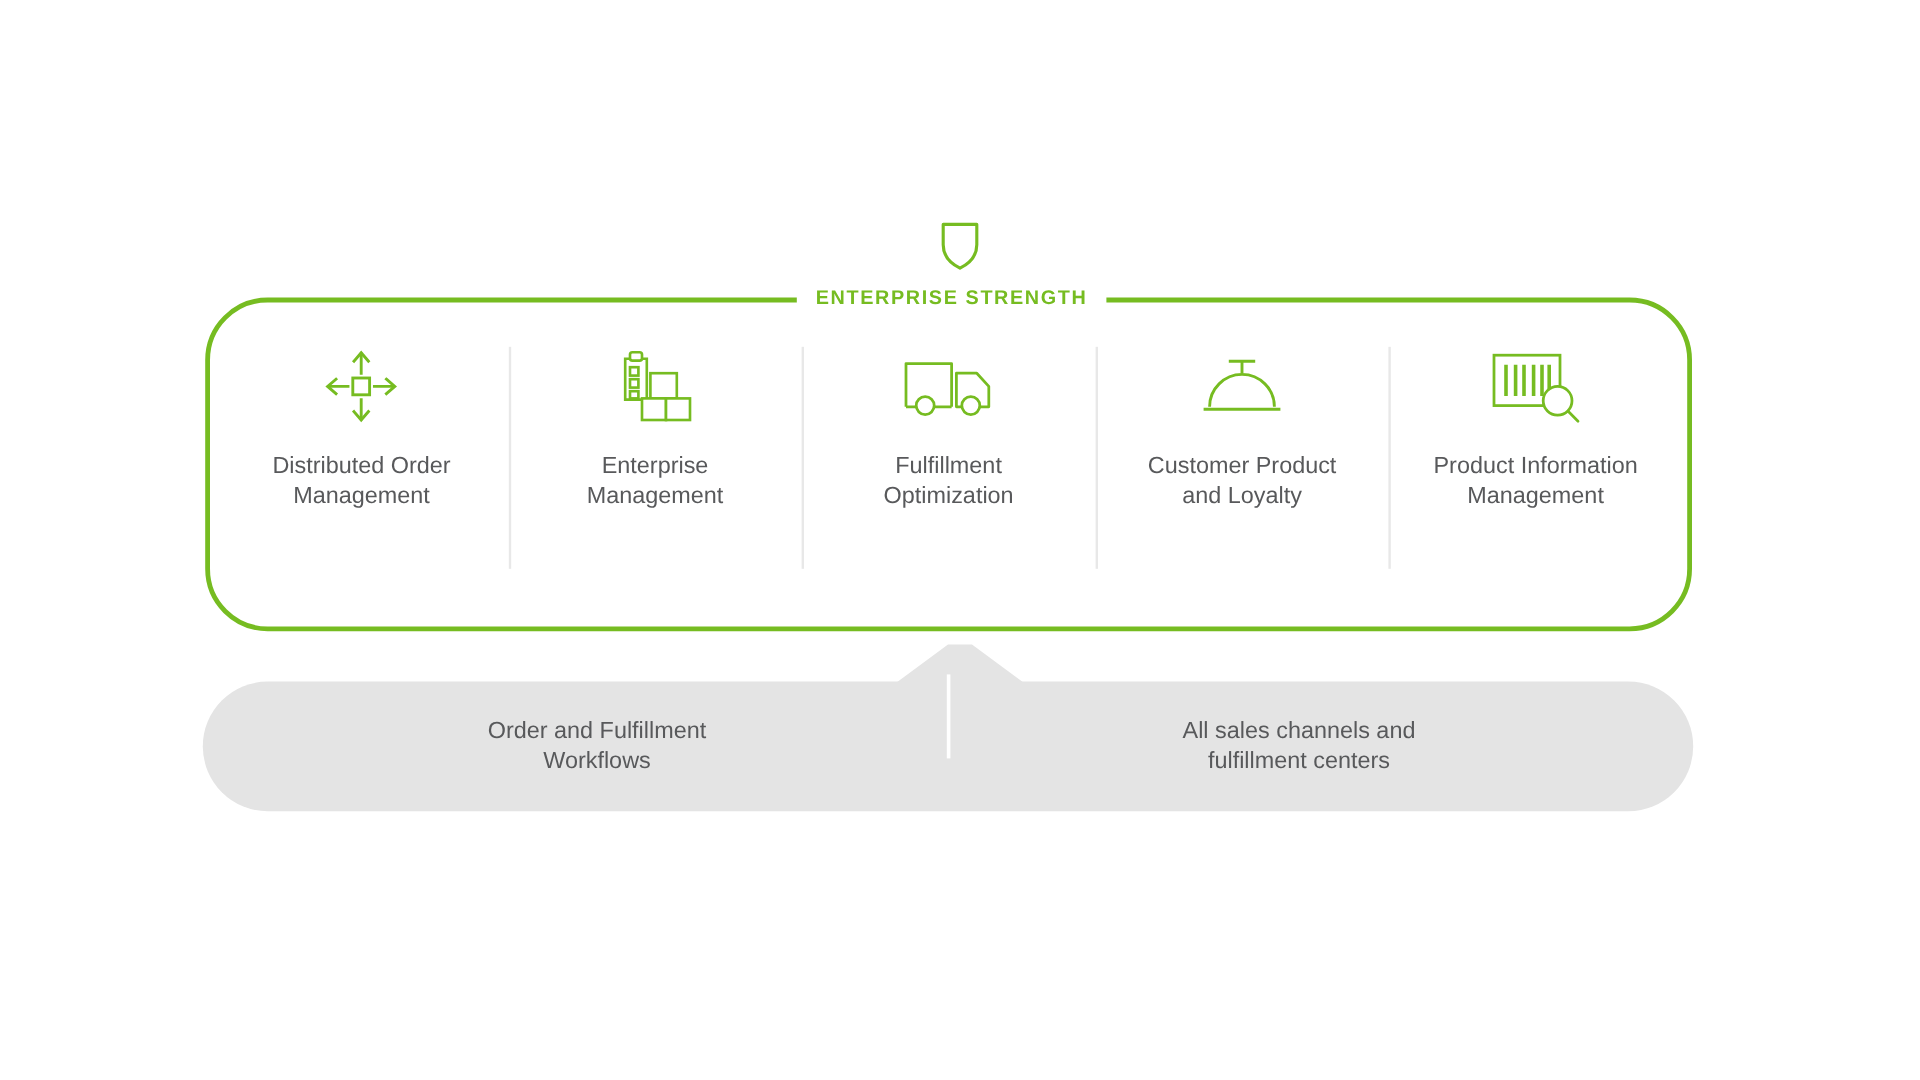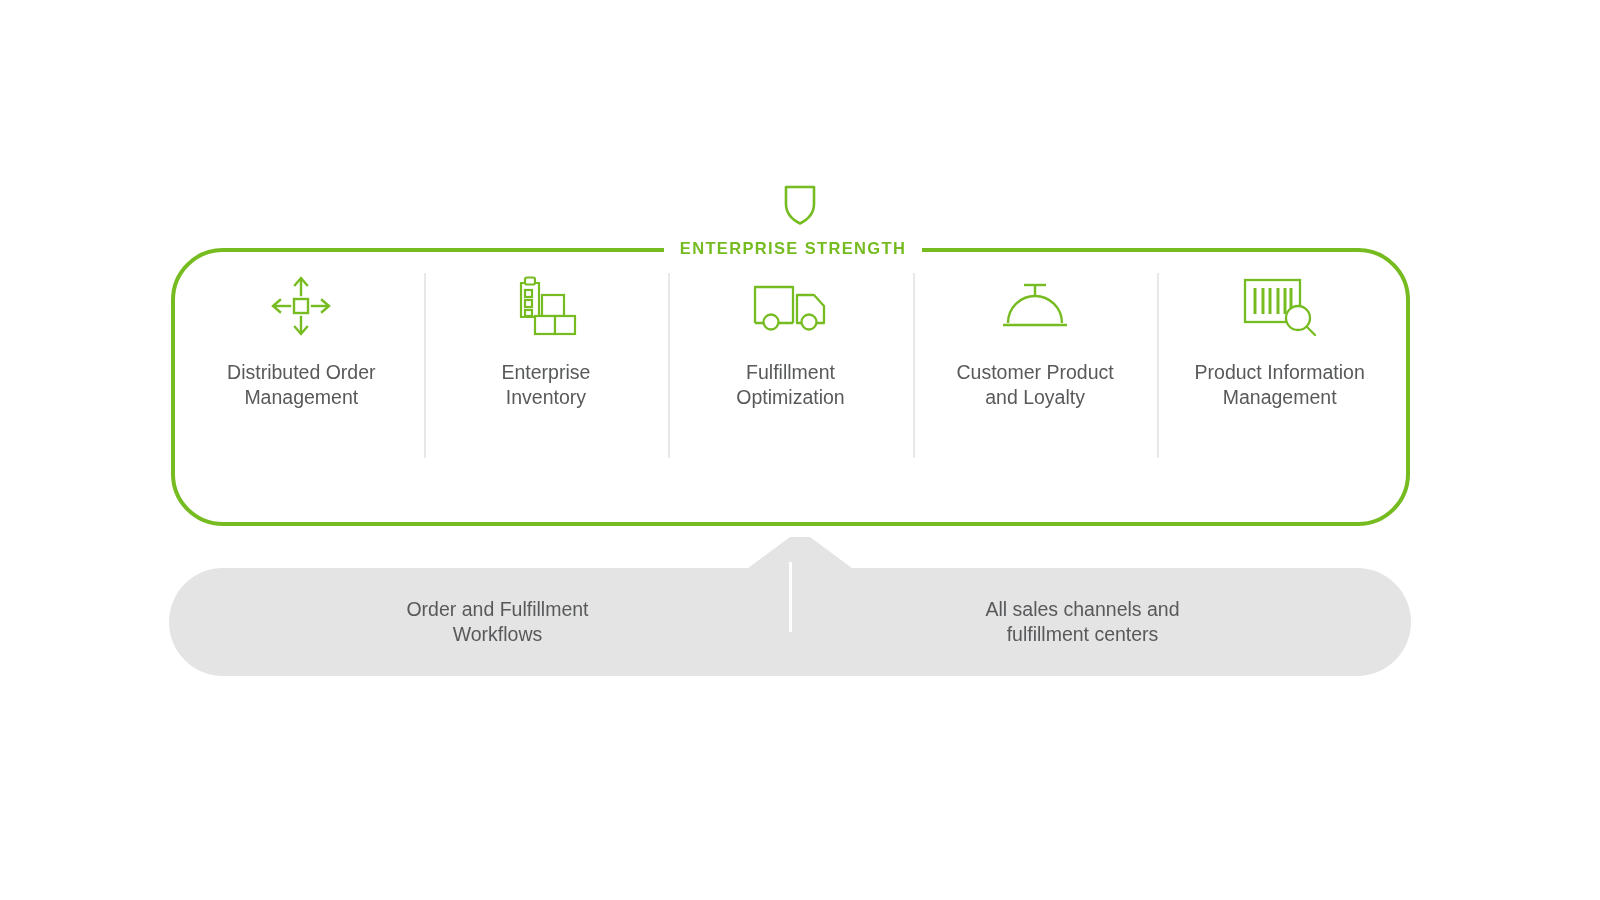--- a/index.html
+++ b/index.html
@@ -71,21 +71,21 @@
     height: 278px;
     border: 4px solid #76bc21;
     border-radius: 52px;
     box-sizing: border-box;
     background: transparent;
   }
 
   .cards {
     position: absolute;
     left: 171px;
-    top: 232px;
+    top: 248px;
     width: 1239px;
     height: 278px;
     display: flex;
     align-items: stretch;
     box-sizing: border-box;
     padding: 0 8px;
   }
   .card {
     flex: 1 1 0;
     position: relative;
@@ -222,21 +222,21 @@
             <rect x="14" y="17" width="7" height="7"></rect>
             <rect x="14" y="27" width="7" height="7"></rect>
             <rect x="14" y="37" width="7" height="6"></rect>
             <rect x="31" y="22" width="22" height="21" fill="#ffffff"></rect>
             <rect x="24" y="43" width="20" height="18" fill="#ffffff"></rect>
             <rect x="44" y="43" width="20" height="18" fill="#ffffff"></rect>
           </g>
         </svg>
       </div>
       <div class="card-label">Enterprise
-Inventory</div>
+Management</div>
     </div>
 
     <div class="card">
       <div class="card-icon">
         <svg width="82" height="60" viewBox="0 0 82 60">
           <g fill="none" stroke="#76bc21" stroke-width="2.3" stroke-linejoin="round">
             <polyline points="6,47 6,11 44,11 44,47"></polyline>
             <line x1="6" y1="47" x2="44" y2="47"></line>
             <path d="M48 47 V19 H65 L75 30 V47 Z"></path>
             <circle cx="22" cy="46" r="7.5" fill="#ffffff"></circle>

